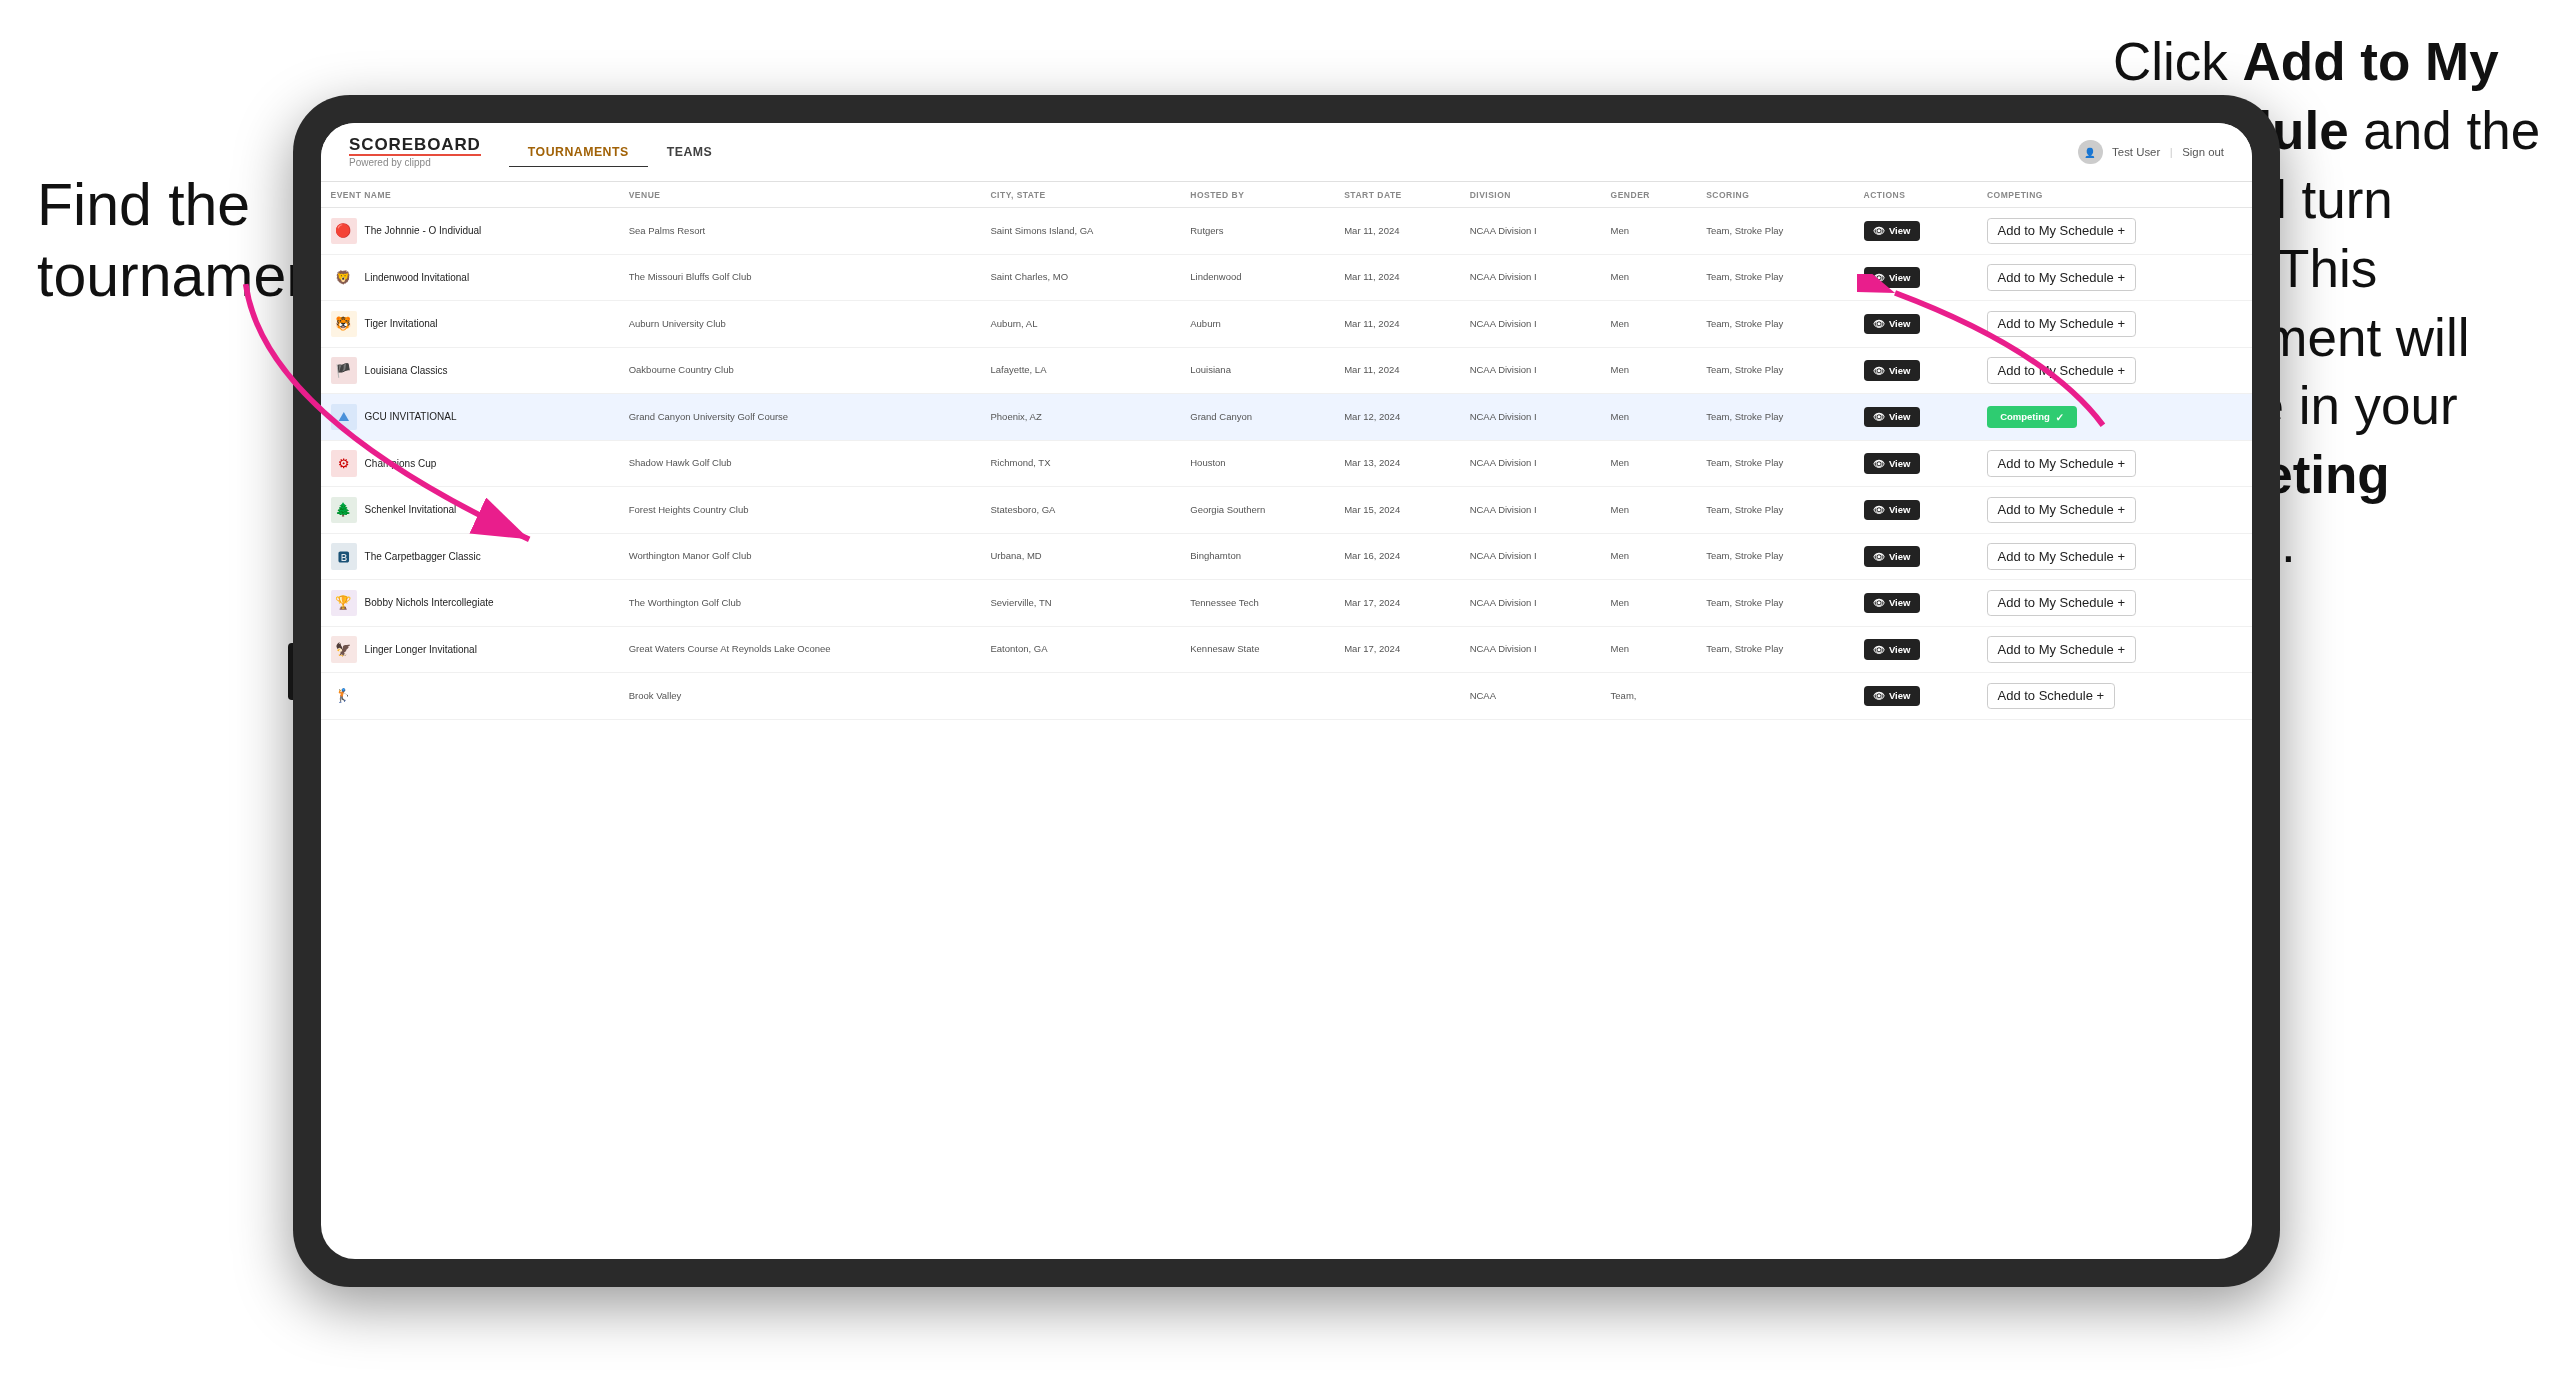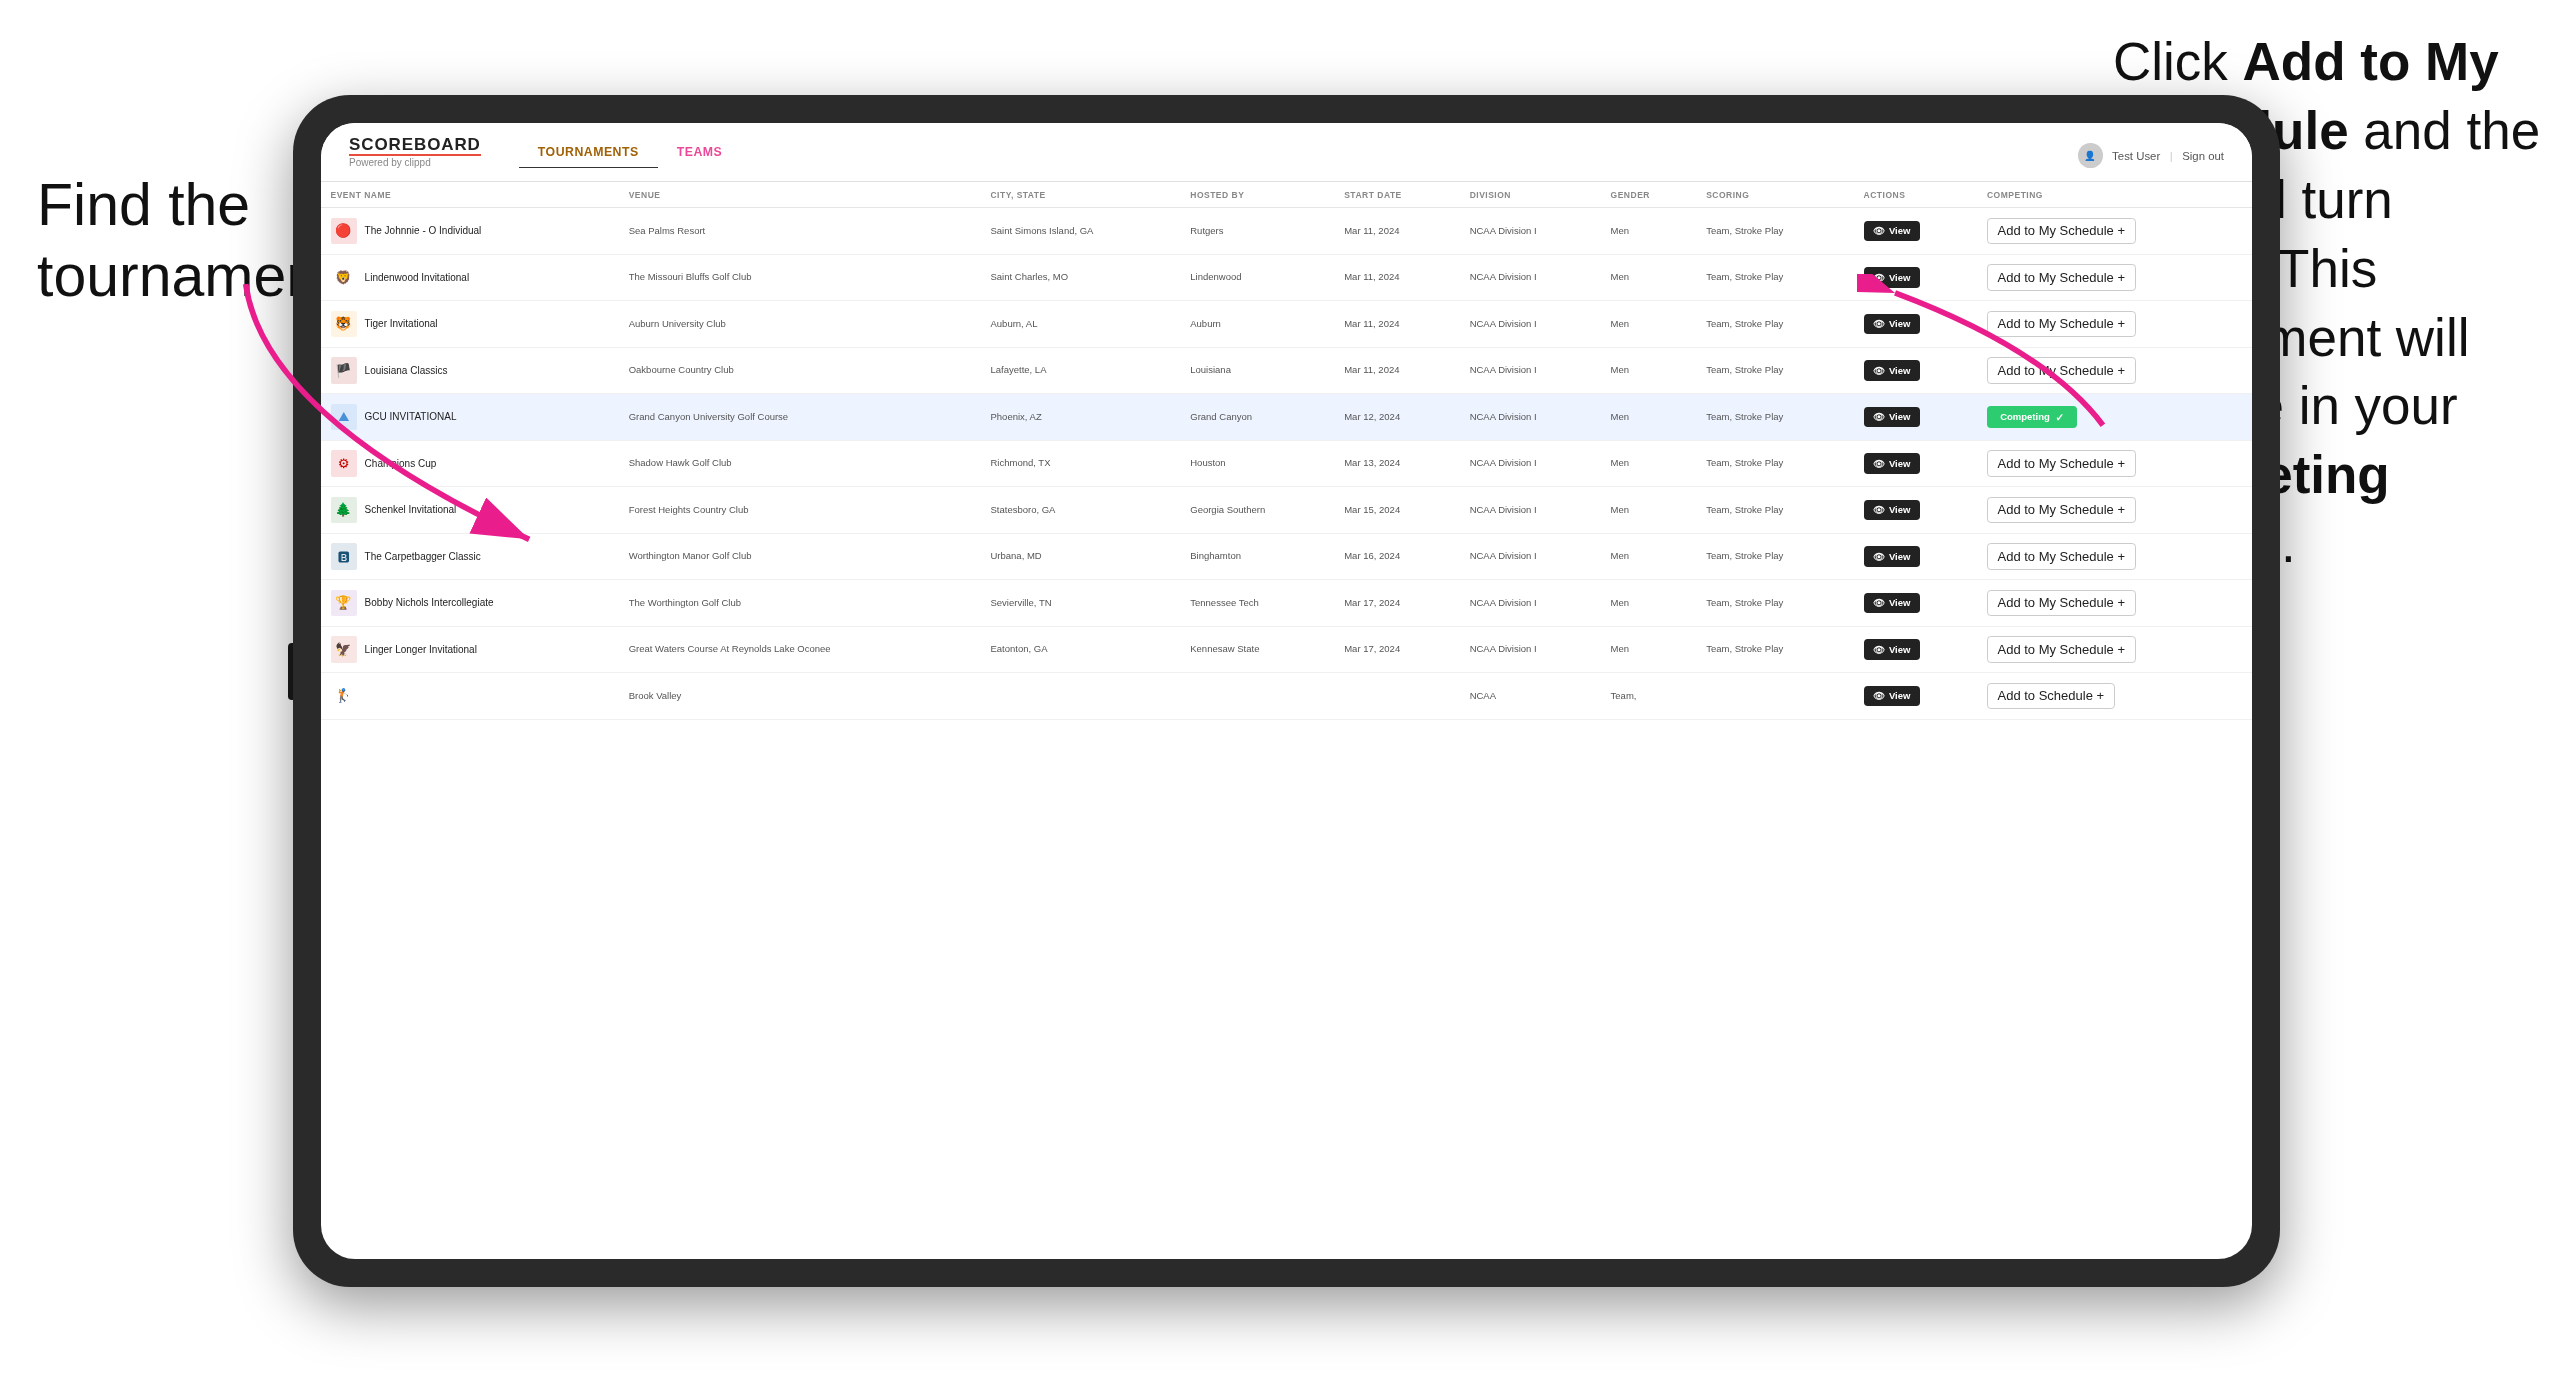--- a/index.html
+++ b/index.html
@@ -60,23 +60,23 @@
       overflow: hidden;
       display: flex;
       flex-direction: column;
     }
 
     
     .top-bar {
       background: #fff;
       padding: 13.2px 28px;
       display: flex;
-      align-items: flex-end;
+      align-items: center;
       border-bottom: 0.9px solid #e0e0e0;
-      gap: 38px;
+      gap: 28px;
     }
 
     .logo-area {
       display: flex;
       flex-direction: column;
       line-height: 1;
     }
 
     .logo-powered {
       font-size: 10px;
@@ -86,21 +86,21 @@
 
     .nav-tabs {
       display: flex;
       gap: 0;
       flex: 1;
     }
 
     .nav-tab {
       font-size: 12.3px;
       font-weight: 600;
-      color: #ec4899;
+      color: #404040;
       padding: 7.6px 19px;
       cursor: pointer;
       border-bottom: 1.9px solid transparent;
       text-transform: uppercase;
       letter-spacing: 0.5px;
     }
 
     .nav-tab.active {
       color: #a16207;
       border-bottom: 1.9px solid #333;

